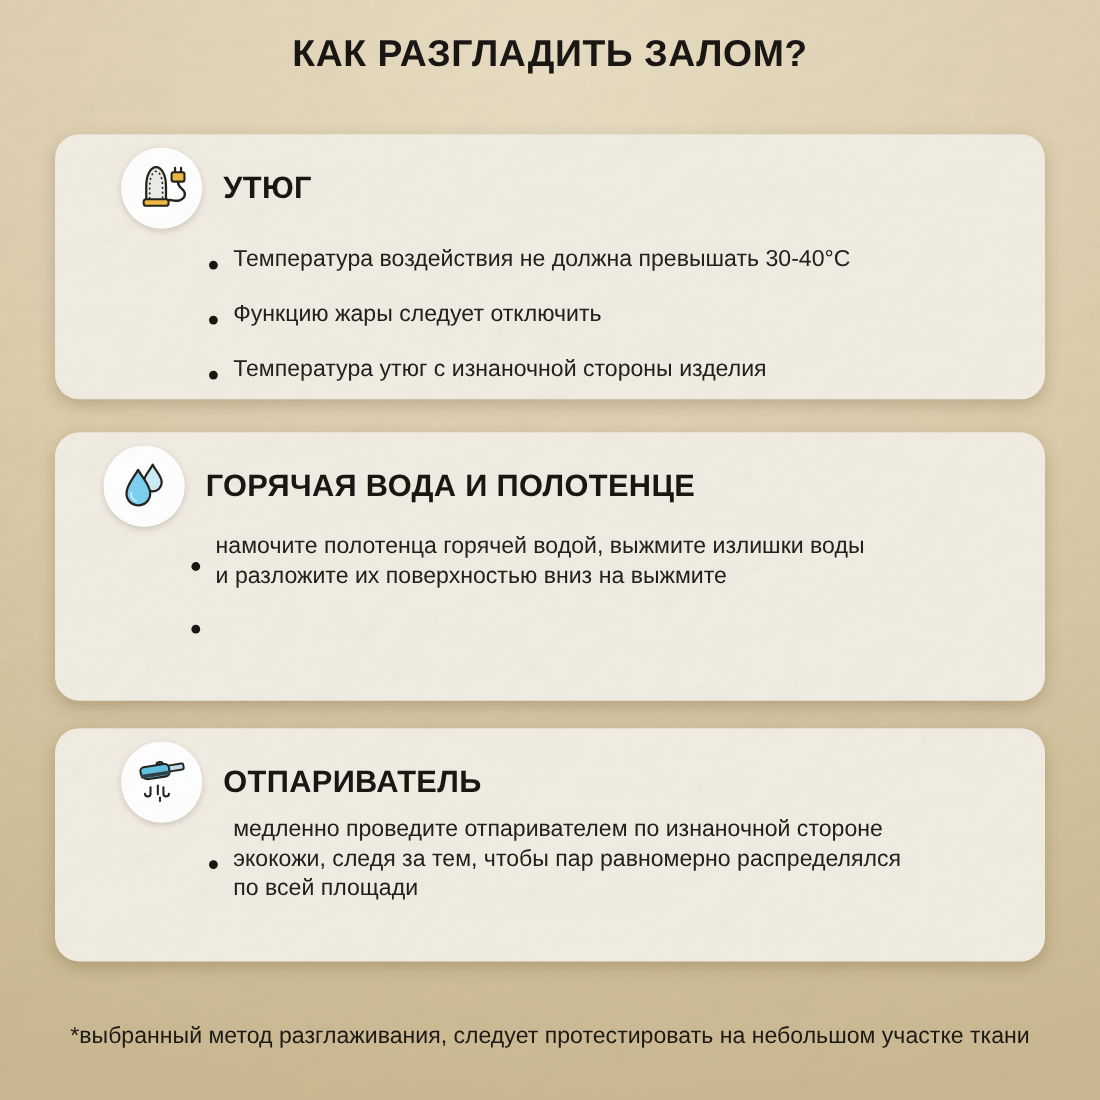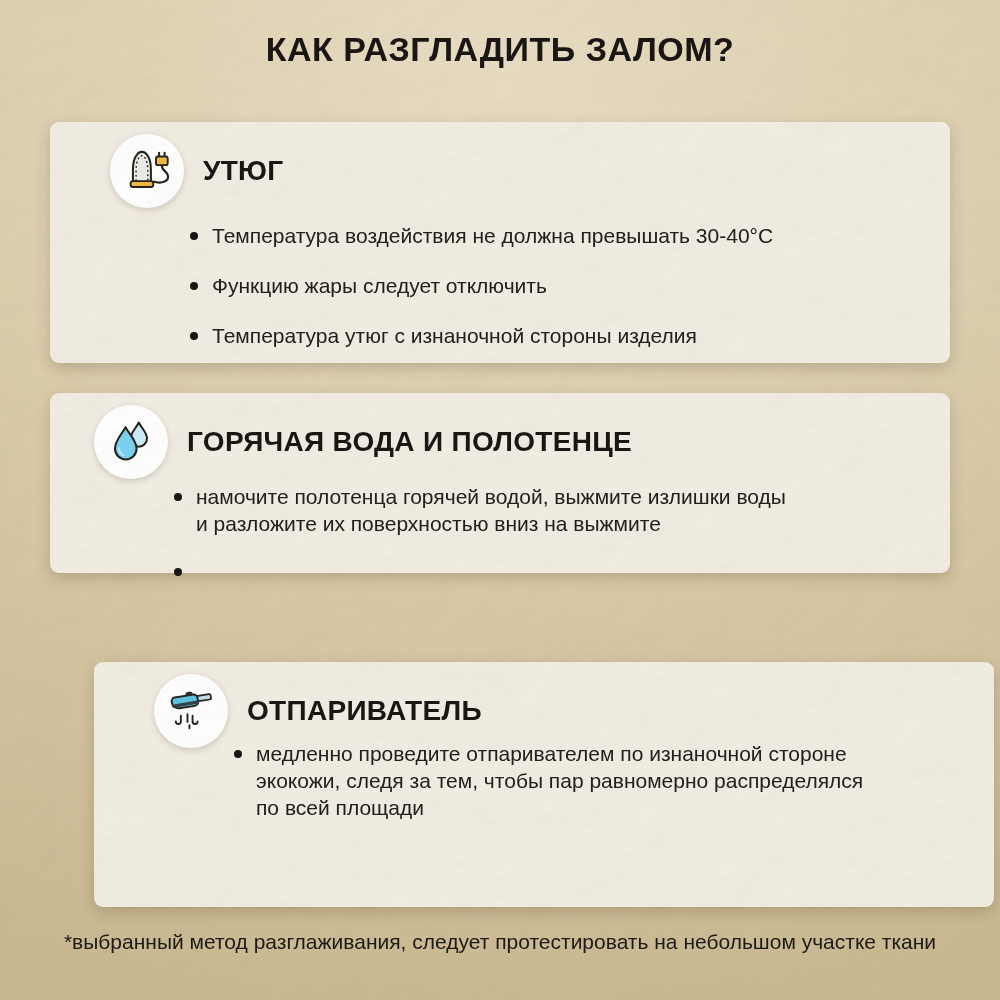--- a/index.html
+++ b/index.html
@@ -17,42 +17,42 @@
     position:absolute;left:0;top:0;width:1000px;height:1000px;
     opacity:.20;mix-blend-mode:multiply;pointer-events:none;z-index:5;
   }
   .page-title{
     position:absolute;top:30px;left:0;right:0;margin:0;
     text-align:center;font-size:34px;font-weight:700;letter-spacing:.5px;
     color:#191613;z-index:2;
   }
   .card{
     position:absolute;left:50px;width:900px;box-sizing:border-box;
-    background:#f2ede3;border-radius:9px;
+    background:#f2ede3;border-radius:22px;
     box-shadow:0 5px 14px rgba(100,80,45,.28);
     padding:12px 40px 0 60px;z-index:1;
   }
   .card--iron{top:122px;height:241px;}
-  .card--water{top:393px;height:180px;padding-left:44px;}
-  .card--steamer{top:662px;height:245px;margin-left:44px;}
+  .card--water{top:393px;height:244px;padding-left:44px;}
+  .card--steamer{top:662px;height:212px;}
   .card-header{display:flex;align-items:center;gap:19px;}
   .icon-circle{
     width:74px;height:74px;border-radius:50%;background:#ffffff;
     box-shadow:0 2px 6px rgba(70,55,25,.20);
     display:flex;align-items:center;justify-content:center;flex:0 0 auto;
   }
   .icon-circle svg{width:50px;height:50px;display:block;}
   .card-title{
     margin:0;font-size:28px;font-weight:700;letter-spacing:.3px;color:#191613;
   }
   .bullets{list-style:none;margin:0;padding:0;}
   .card--iron   .bullets{margin-top:14px;}
   .card--water  .bullets{margin-top:4px;}
   .card--steamer .bullets{margin-top:-8px;}
-  .bullets li{display:flex;margin-left:80px;}
+  .bullets li{display:flex;margin-left:80px;align-items:center;}
   .card--iron   .bullets li{margin-bottom:23px;}
   .card--water  .bullets li{margin-bottom:21px;}
   .card--steamer .bullets li{margin-bottom:16px;}
   .dot{
     width:8px;height:8px;border-radius:50%;background:#191613;
     flex:0 0 auto;margin:10px 14px 0 0;
   }
   .bullet-text{
     font-size:21px;line-height:27px;color:#21201c;
     white-space:pre-line;

